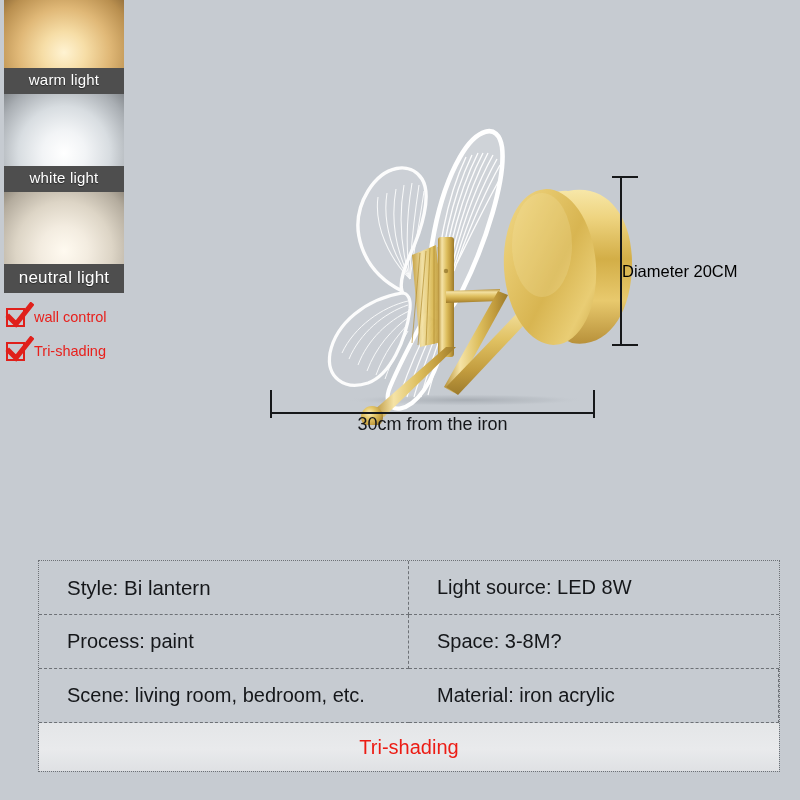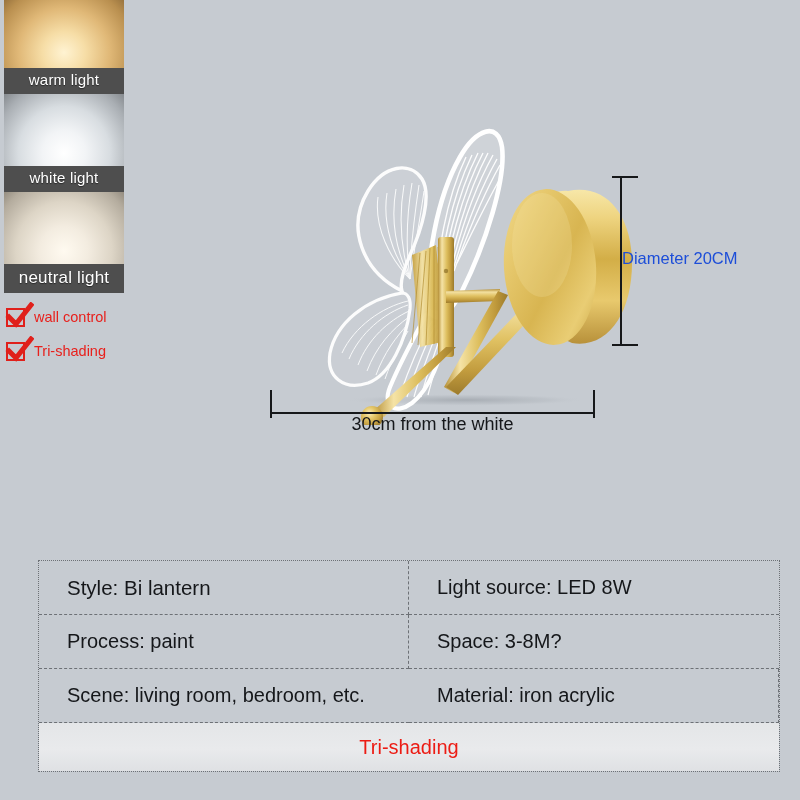--- a/index.html
+++ b/index.html
@@ -57,21 +57,21 @@
   .product{position:absolute;left:250px;top:95px;width:420px;height:330px;}
   .product svg{display:block;}
 
   
   .dim-diameter{position:absolute;left:612px;top:176px;width:30px;height:170px;}
   .dim-diameter .vline{position:absolute;left:8px;top:0;width:2px;height:100%;background:#16181a;}
   .dim-diameter .tick{position:absolute;left:0;width:26px;height:2px;background:#16181a;}
   .dim-diameter .tick.t-top{top:0;}
   .dim-diameter .tick.t-bot{bottom:0;}
   .dim-diameter-label{
-    position:absolute;left:622px;top:249px;font-size:16.5px;color:#1d4ed8;white-space:nowrap;
+    position:absolute;left:622px;top:262px;font-size:16.5px;color:#000000;white-space:nowrap;
   }
 
   .dim-width{position:absolute;left:270px;top:390px;width:325px;height:28px;}
   .dim-width .hline{position:absolute;left:0;top:22px;height:2px;width:100%;background:#16181a;}
   .dim-width .tick{position:absolute;top:0;width:2px;height:28px;background:#16181a;}
   .dim-width .tick.t-left{left:0;}
   .dim-width .tick.t-right{right:0;}
   .dim-width-label{
     position:absolute;left:270px;top:414px;width:325px;text-align:center;
     font-size:18px;color:#15171a;white-space:nowrap;
@@ -296,21 +296,21 @@
     <div class="tick t-top"></div>
     <div class="tick t-bot"></div>
   </div>
   <div class="dim-diameter-label">Diameter 20CM</div>
 
   <div class="dim-width">
     <div class="hline"></div>
     <div class="tick t-left"></div>
     <div class="tick t-right"></div>
   </div>
-  <div class="dim-width-label">30cm from the white</div>
+  <div class="dim-width-label">30cm from the iron</div>
 
   <div class="spec-table">
 
     <div class="spec-row">
       <div class="spec-cell c-left big">Style: Bi lantern</div>
       <div class="spec-cell">Light source: LED 8W</div>
     </div>
 
     <div class="spec-row">
       <div class="spec-cell c-left">Process: paint</div>

